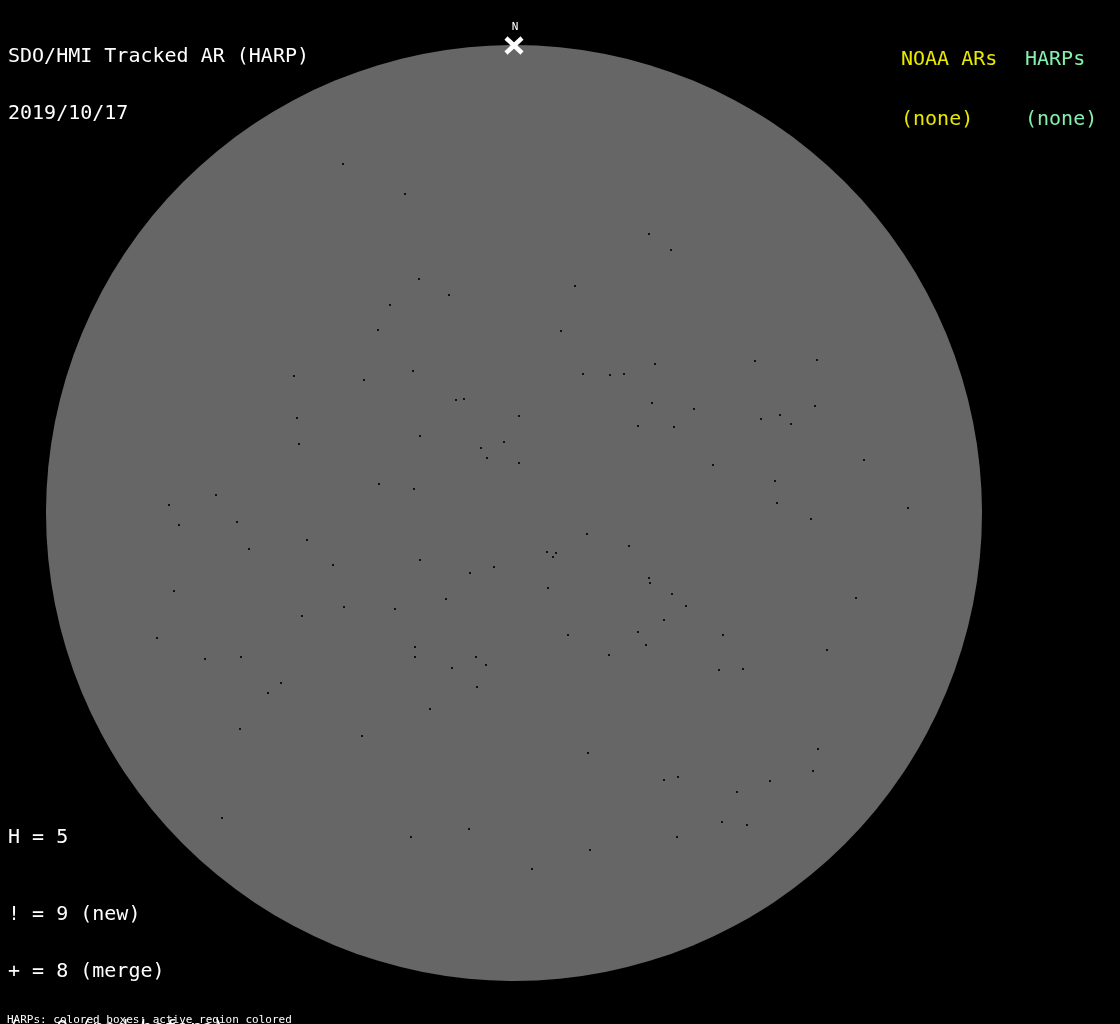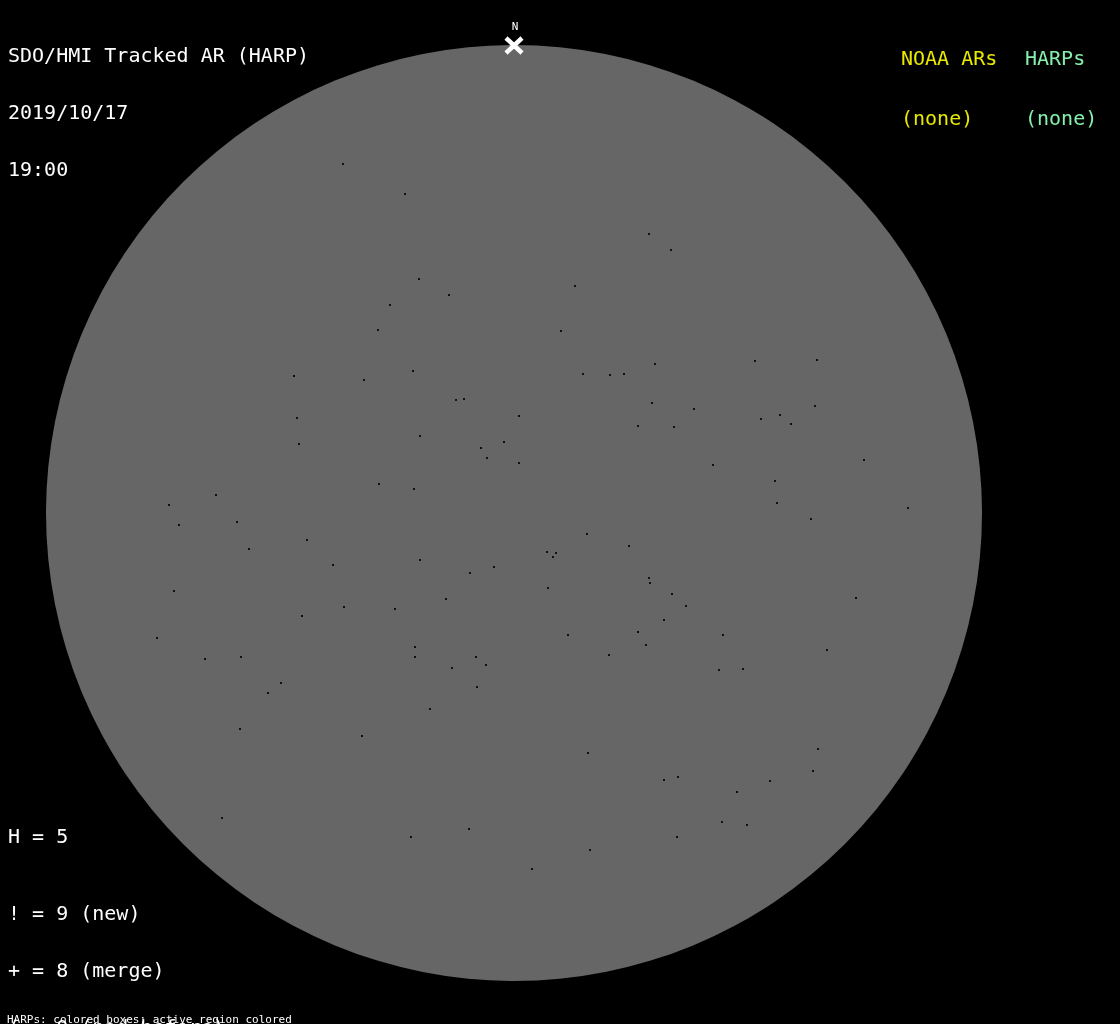--- a/index.html
+++ b/index.html
@@ -210,21 +210,20 @@
       <div class="speckle" style="left: 468px; top: 828px; background: rgb(17, 17, 17);"></div>
       <div class="speckle" style="left: 676px; top: 836px; background: rgb(17, 17, 17);"></div>
       <div class="speckle" style="left: 589px; top: 849px; background: rgb(17, 17, 17);"></div>
       <div class="speckle" style="left: 531px; top: 868px; background: rgb(17, 17, 17);"></div>
       <div class="speckle" style="left: 221px; top: 817px; background: rgb(17, 17, 17);"></div>
     </div>
 
   <div class="hdr-left">
     <div>SDO/HMI Tracked AR (HARP)</div>
     <div>2019/10/17</div>
-    <div>19:00</div>
   </div>
 
   <div class="hdr-col col-noaa">
     <div>NOAA ARs</div>
     <div>(none)</div>
   </div>
   <div class="hdr-col col-harps">
     <div>HARPs</div>
     <div>(none)</div>
   </div>

